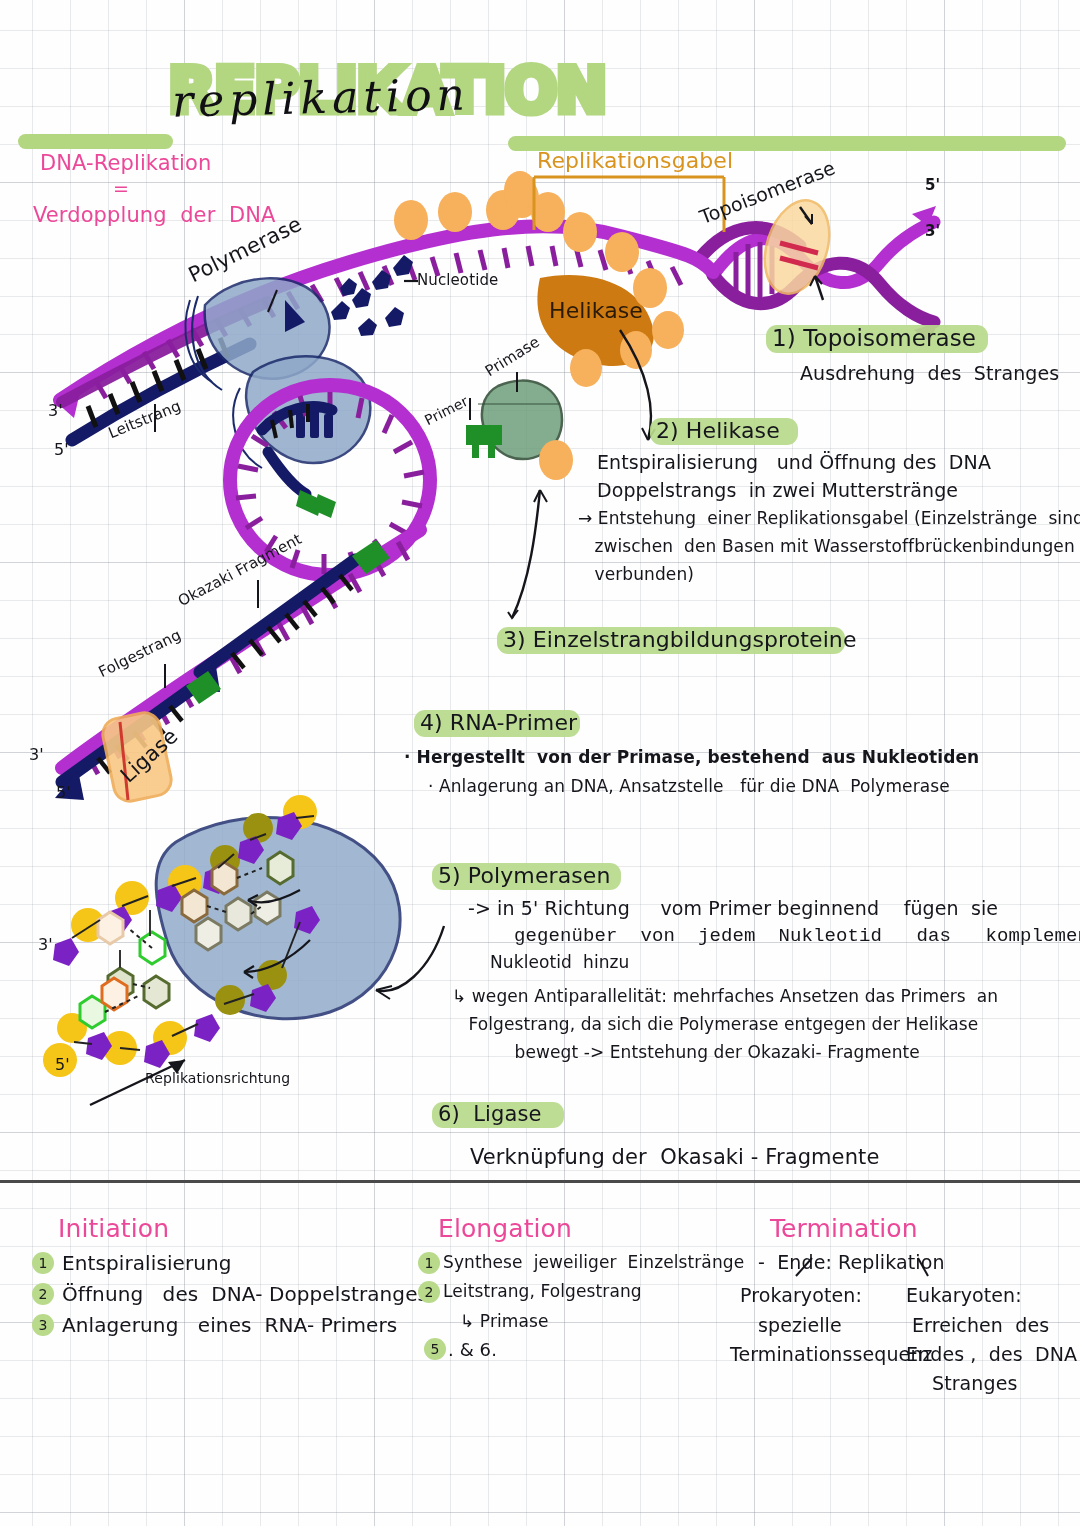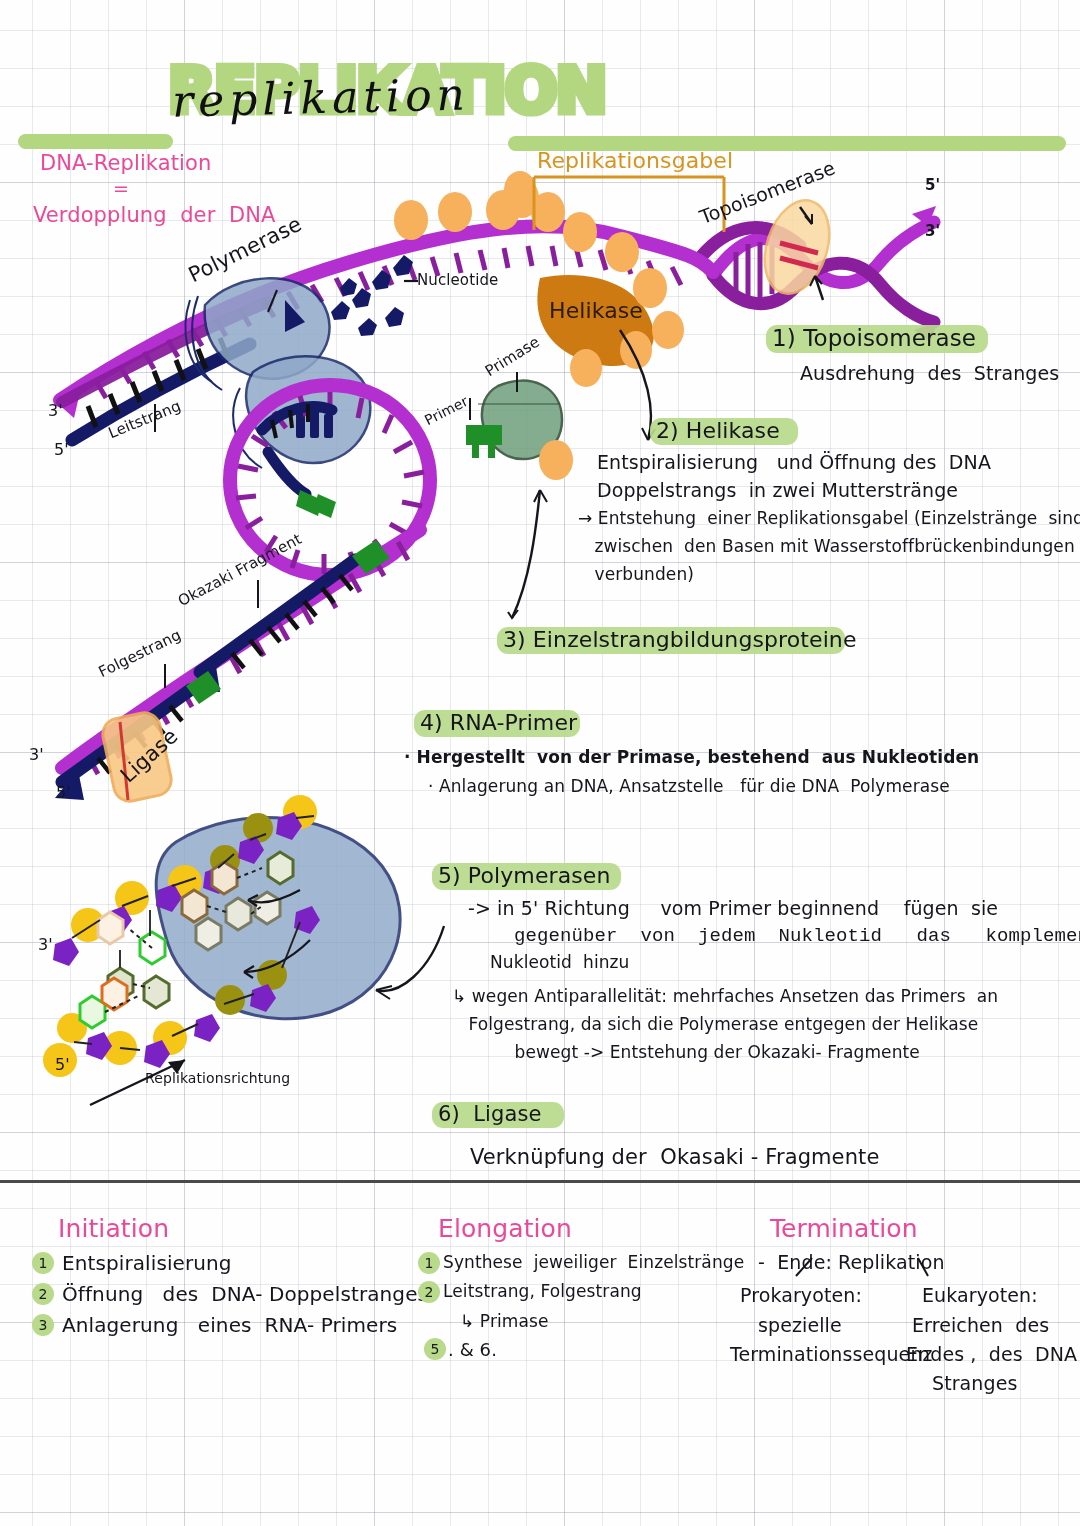--- a/index.html
+++ b/index.html
@@ -497,21 +497,21 @@
   <div class="hw" style="left:443px;top:1281px;font-size:17px;">Leitstrang, Folgestrang</div>
   <div class="hw" style="left:460px;top:1311px;font-size:17px;">↳ Primase</div>
   <div class="numdot" style="left:424px;top:1338px;">5</div>
   <div class="hw" style="left:448px;top:1338px;font-size:18px;">. &amp; 6.</div>
 
   <div class="hw green" style="left:770px;top:1213px;font-size:25px;">Termination</div>
   <div class="hw" style="left:758px;top:1250px;font-size:19px;">-  Ende: Replikation</div>
   <div class="hw" style="left:740px;top:1283px;font-size:19px;">Prokaryoten:</div>
   <div class="hw" style="left:758px;top:1313px;font-size:19px;">spezielle</div>
   <div class="hw" style="left:730px;top:1342px;font-size:19px;">Terminationssequenz</div>
-  <div class="hw" style="left:906px;top:1283px;font-size:19px;padding-left:16px;">Eukaryoten:</div>
+  <div class="hw" style="left:906px;top:1283px;font-size:19px;">Eukaryoten:</div>
   <div class="hw" style="left:912px;top:1313px;font-size:19px;">Erreichen  des</div>
   <div class="hw" style="left:906px;top:1342px;font-size:19px;">Endes ,  des  DNA -</div>
   <div class="hw" style="left:932px;top:1371px;font-size:19px;">Stranges</div>
 
   <svg width="1080" height="1526" viewBox="0 0 1080 1526" style="pointer-events:none;">
     <path d="M796 1276 L 812 1258" stroke="#15151c" stroke-width="2" fill="none"></path>
     <path d="M918 1258 L 928 1276" stroke="#15151c" stroke-width="2" fill="none"></path>
   </svg>
 
 </div>

